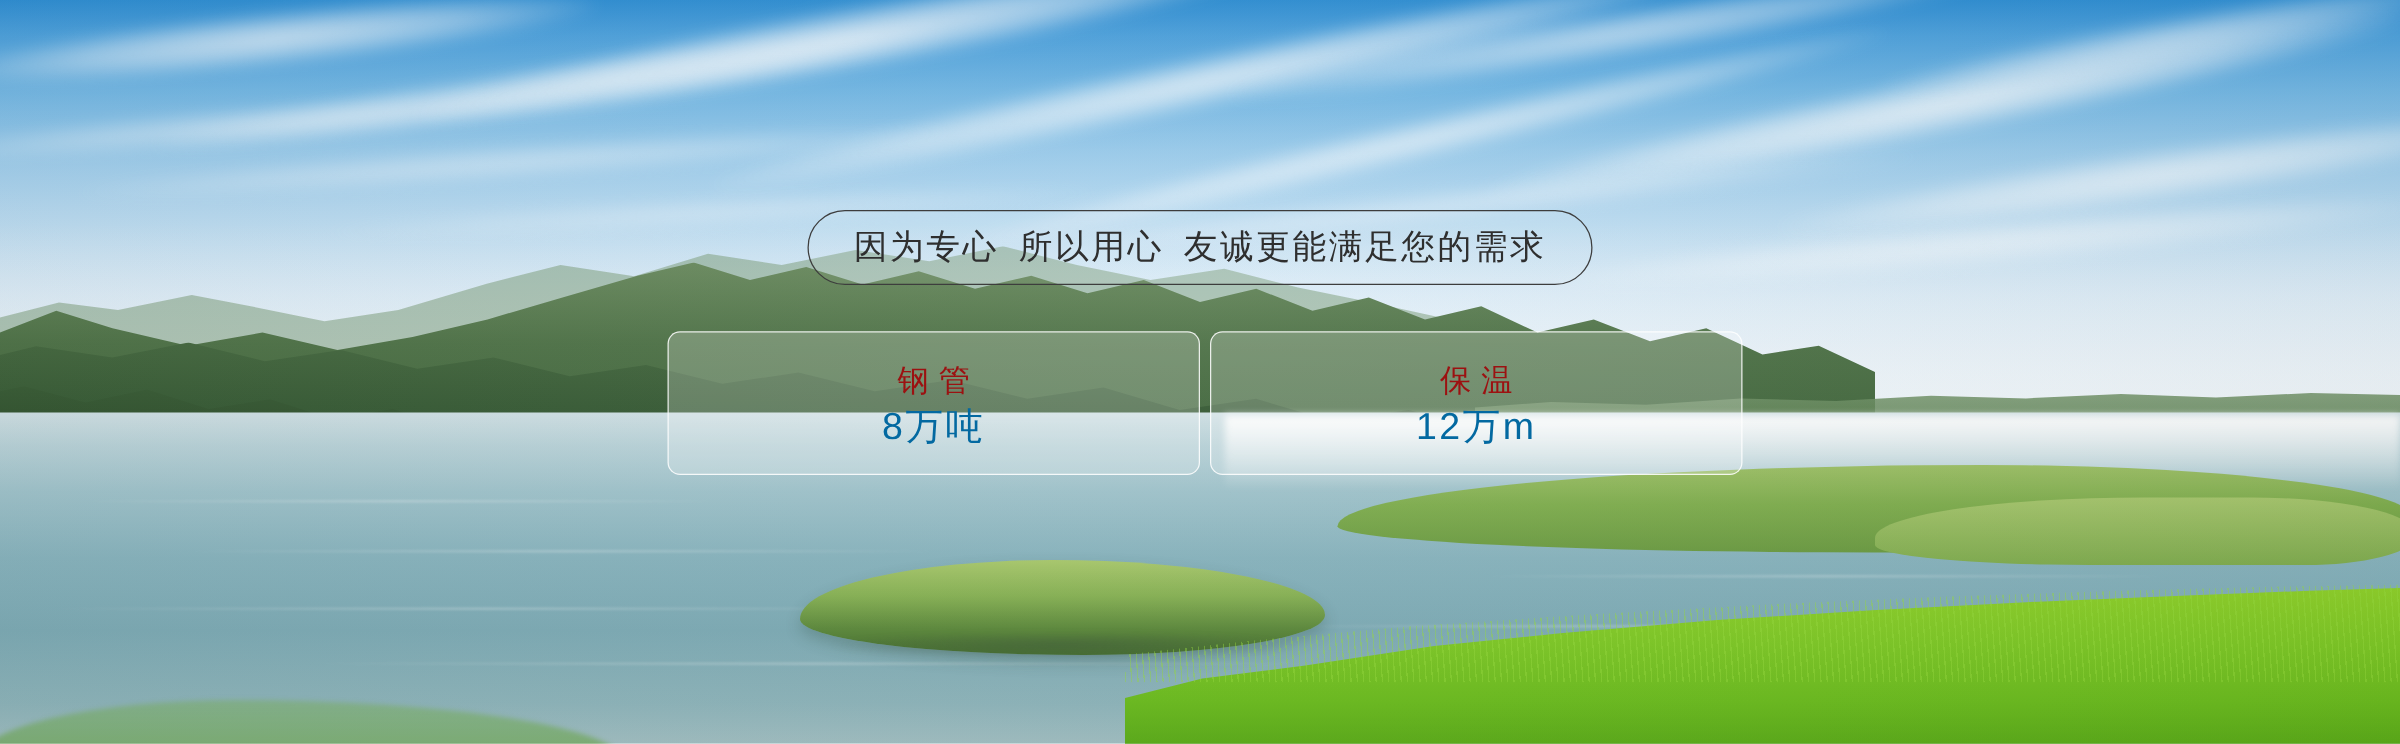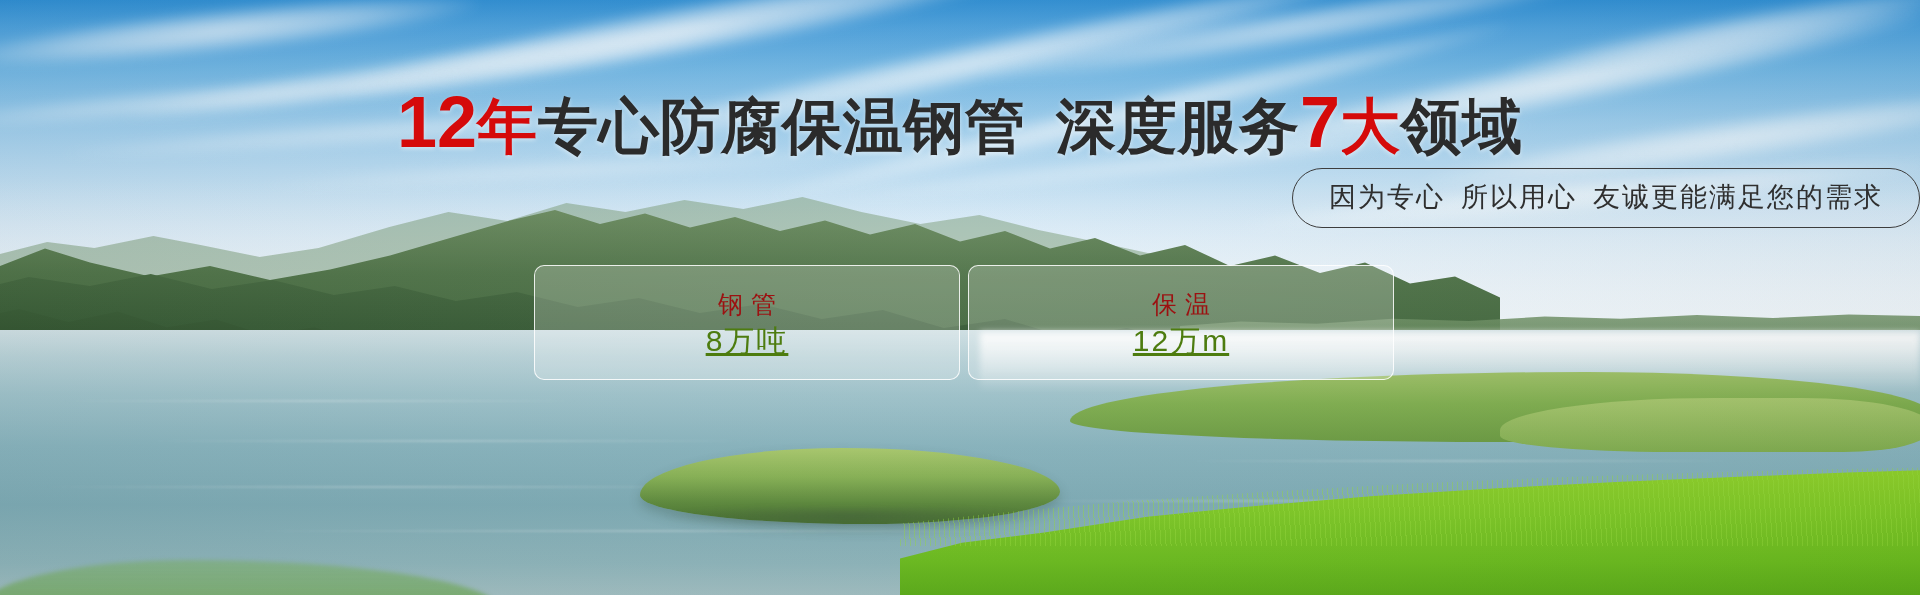--- a/index.html
+++ b/index.html
@@ -246,21 +246,21 @@
   }
   .headline .gap {
     display: inline-block;
     width: 30px;
   }
 
   .subtitle-wrap {
     position: absolute;
     left: 0; top: 168px;
     width: 1920px;
-    text-align: right;
+    text-align: center;
   }
   .subtitle {
     display: inline-block;
     padding: 10px 36px 12px;
     border: 1px solid #3d3d3d;
     border-radius: 30px;
     font-size: 27px;
     color: #2f2f2f;
     letter-spacing: 2px;
     white-space: nowrap;
@@ -294,25 +294,24 @@
   }
   .card-title {
     font-size: 25px;
     color: #9c1111;
     letter-spacing: 8px;
     text-indent: 8px;
     font-weight: normal;
   }
   .card-value {
     font-size: 30px;
-    color: #4d7c0f;
+    color: #0369a1;
     letter-spacing: 2px;
     font-weight: normal;
     white-space: nowrap;
-    text-decoration: underline;
   }
   .card-value sup {
     font-size: 17px;
     vertical-align: super;
     letter-spacing: 0;
   }
 </style>
 </head>
 <body>
 
@@ -352,23 +351,20 @@
 
   <div class="marsh"></div>
   <div class="marsh2"></div>
   <div class="island"></div>
   <div class="island-edge"></div>
   <div class="grass"></div>
   <div class="grass-tips"></div>
   <div class="grass-left"></div>
   <div class="grade"></div>
 
-  <div class="headline">
-    <span class="num">12</span><span class="red">年</span><span>专心防腐保温钢管</span><span class="gap"></span><span>深度服务</span><span class="num">7</span><span class="red">大</span><span>领域</span>
-  </div>
 
   <div class="subtitle-wrap">
     <div class="subtitle">
       <span>因为专心</span><span class="sp"></span><span>所以用心</span><span class="sp"></span><span>友诚更能满足您的需求</span>
     </div>
   </div>
 
   <div class="cards">
 
     <div class="card">

